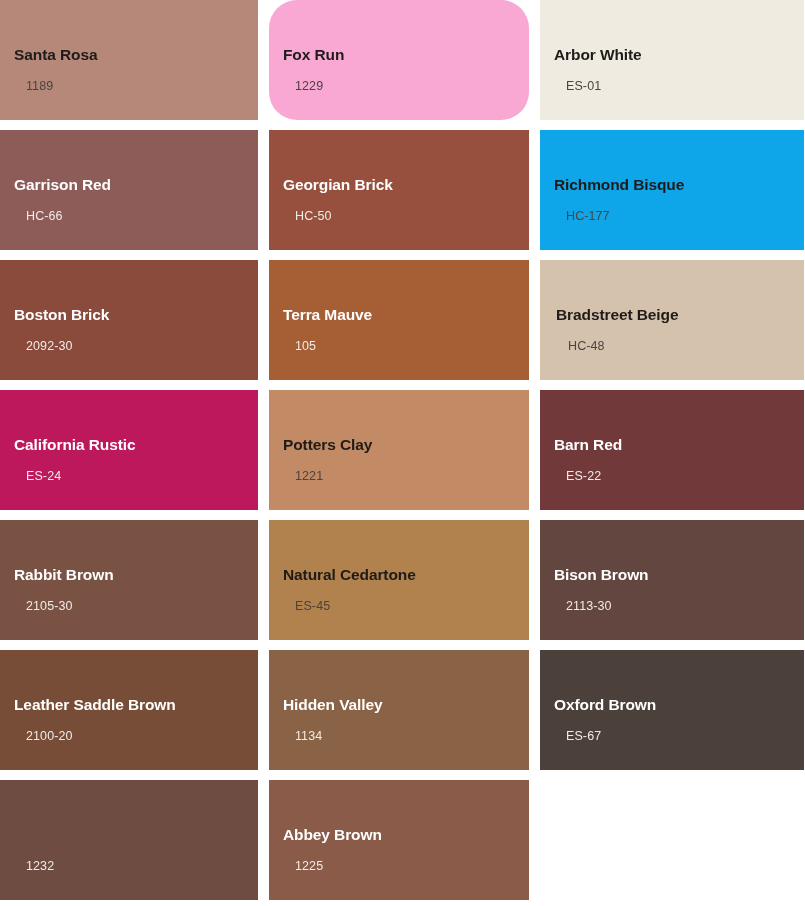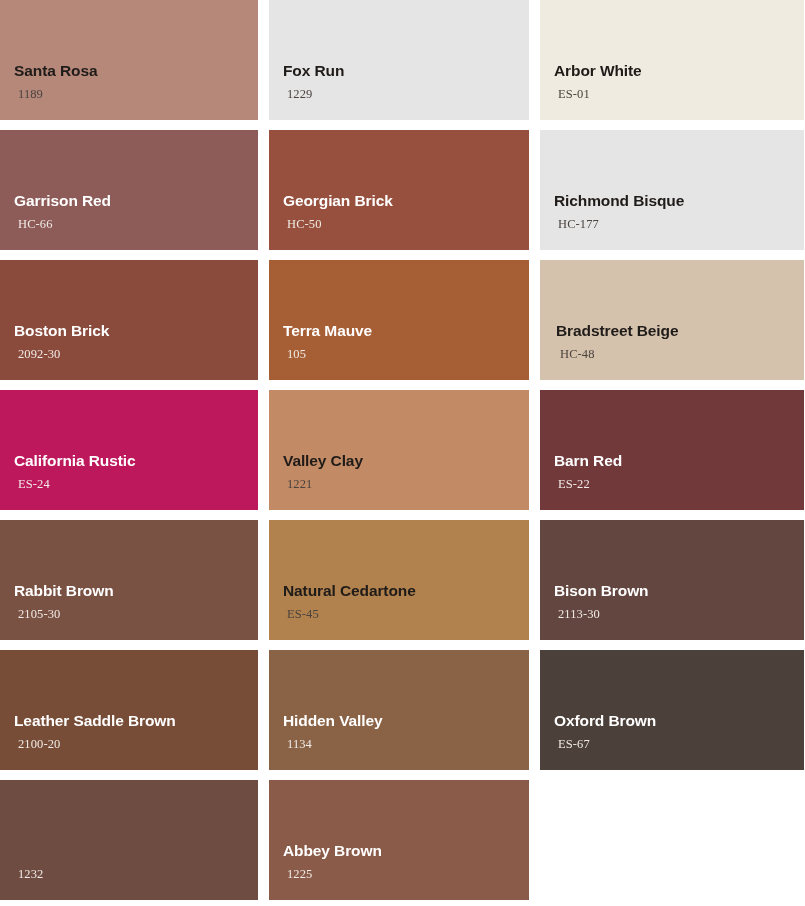--- a/index.html
+++ b/index.html
@@ -36,74 +36,73 @@
     font-weight: bold;
     letter-spacing: -0.1px;
     line-height: 1.18;
     margin: 0 0 4px 0;
   }
   .swatch-code {
     font-size: 12.5px;
     font-weight: normal;
     letter-spacing: 0.1px;
     line-height: 1.1;
-    margin: 4px;
-    font-family: Liberation Serif, serif;
+    margin: 12px;
   }
   .text-light .swatch-name { color: #ffffff; }
   .text-light .swatch-code { color: #f0ebe6; }
   .text-dark .swatch-name { color: #1f1b18; }
   .text-dark .swatch-code { color: #4a433e; }
 </style>
 </head>
 <body>
 
 <div id="swatch-grid">
     <div class="swatch text-dark" style="background: rgb(181, 136, 122);">
       <div class="swatch-name">Santa Rosa</div>
       <div class="swatch-code">1189</div>
     </div>
-    <div class="swatch text-dark" style="background: #e5e5e5;">
+    <div class="swatch text-dark" style="background: #f9a8d4; border-radius: 28px;">
       <div class="swatch-name">Fox Run</div>
       <div class="swatch-code">1229</div>
     </div>
     <div class="swatch text-dark" style="background: rgb(239, 235, 224);">
       <div class="swatch-name">Arbor White</div>
       <div class="swatch-code">ES-01</div>
     </div>
     <div class="swatch text-light" style="background: rgb(141, 91, 88);">
       <div class="swatch-name">Garrison Red</div>
       <div class="swatch-code">HC-66</div>
     </div>
     <div class="swatch text-light" style="background: rgb(151, 80, 61);">
       <div class="swatch-name">Georgian Brick</div>
       <div class="swatch-code">HC-50</div>
     </div>
-    <div class="swatch text-dark" style="background: #e5e5e5;">
+    <div class="swatch text-dark" style="background: #0ea5e9;">
       <div class="swatch-name">Richmond Bisque</div>
       <div class="swatch-code">HC-177</div>
     </div>
     <div class="swatch text-light" style="background: rgb(138, 74, 60);">
       <div class="swatch-name">Boston Brick</div>
       <div class="swatch-code">2092-30</div>
     </div>
     <div class="swatch text-light" style="background: rgb(166, 94, 53);">
       <div class="swatch-name">Terra Mauve</div>
       <div class="swatch-code">105</div>
     </div>
     <div class="swatch text-dark" style="background: rgb(213, 194, 173); padding-left: 16px;">
       <div class="swatch-name">Bradstreet Beige</div>
       <div class="swatch-code">HC-48</div>
     </div>
     <div class="swatch text-light" style="background: #be185d;">
       <div class="swatch-name">California Rustic</div>
       <div class="swatch-code">ES-24</div>
     </div>
     <div class="swatch text-dark" style="background: rgb(194, 138, 101);">
-      <div class="swatch-name">Valley Clay</div>
+      <div class="swatch-name">Potters Clay</div>
       <div class="swatch-code">1221</div>
     </div>
     <div class="swatch text-light" style="background: rgb(114, 57, 59);">
       <div class="swatch-name">Barn Red</div>
       <div class="swatch-code">ES-22</div>
     </div>
     <div class="swatch text-light" style="background: rgb(122, 82, 68);">
       <div class="swatch-name">Rabbit Brown</div>
       <div class="swatch-code">2105-30</div>
     </div>

